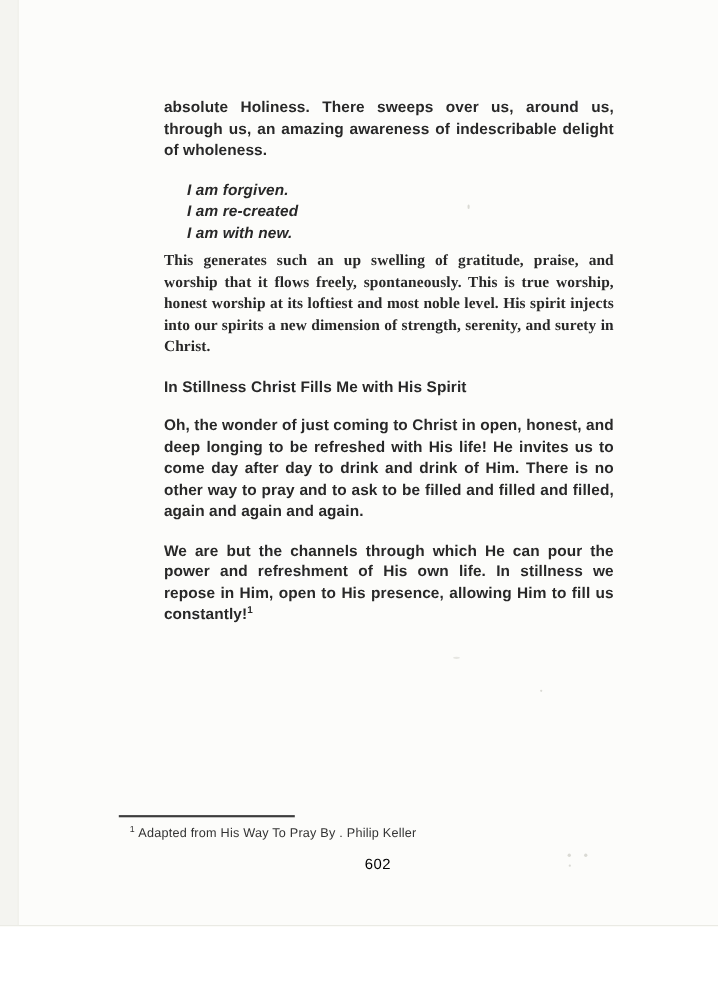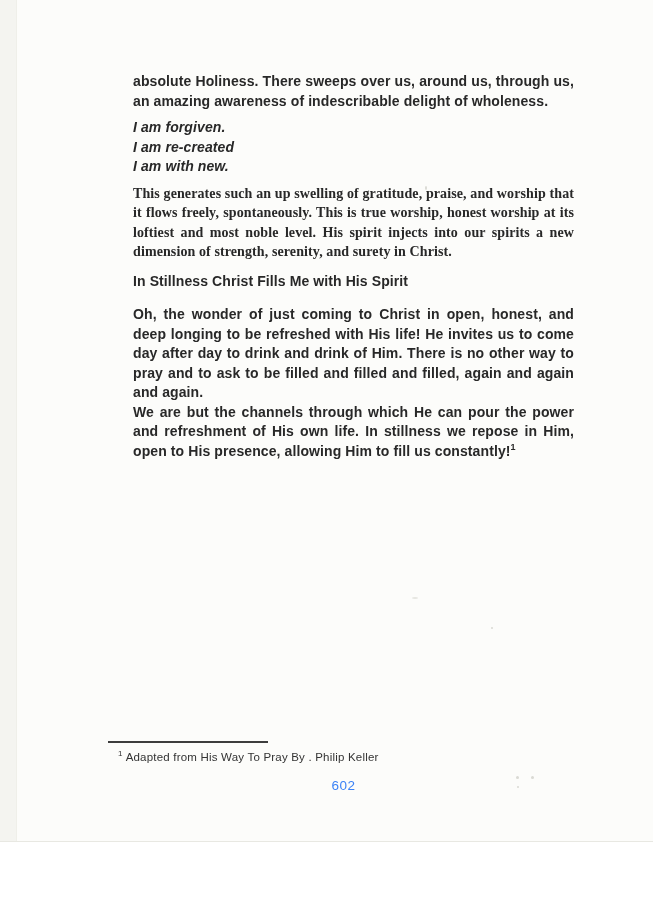--- a/index.html
+++ b/index.html
@@ -37,26 +37,27 @@
     left: 133px;
     top: 72px;
     width: 441px;
     color: #282828;
     font-size: 14px;
     font-weight: bold;
     line-height: 19.5px;
     letter-spacing: 0.1px;
   }
   .text-block p {
-    margin: 0;
+    margin: 16px;
     text-align: justify;
   }
   .block-gap { margin-top: 7px !important; font-family: Liberation Serif, serif; }
   .affirmations {
     margin-top: 7px;
+    margin-left: 37px;
   }
   .affirmation {
     font-style: italic;
     font-weight: bold;
     line-height: 19.5px;
   }
   .section-heading {
     margin-top: 10px !important;
     margin-bottom: 14px !important;
     text-align: left !important;
@@ -90,21 +91,21 @@
     margin-right: 3px;
   }
   .page-number {
     position: absolute;
     left: 133px;
     top: 778px;
     width: 421px;
     text-align: center;
     font-size: 13.5px;
     font-weight: normal;
-    color: #3b82f6;
+    color: #000000;
     letter-spacing: 0.5px;
   }
   
   .speck {
     position: absolute;
     background: #bdbdb4;
     border-radius: 50%;
     opacity: 0.55;
   }
   .speck.s1 { left: 425px; top: 186px; width: 2px; height: 4px; }

